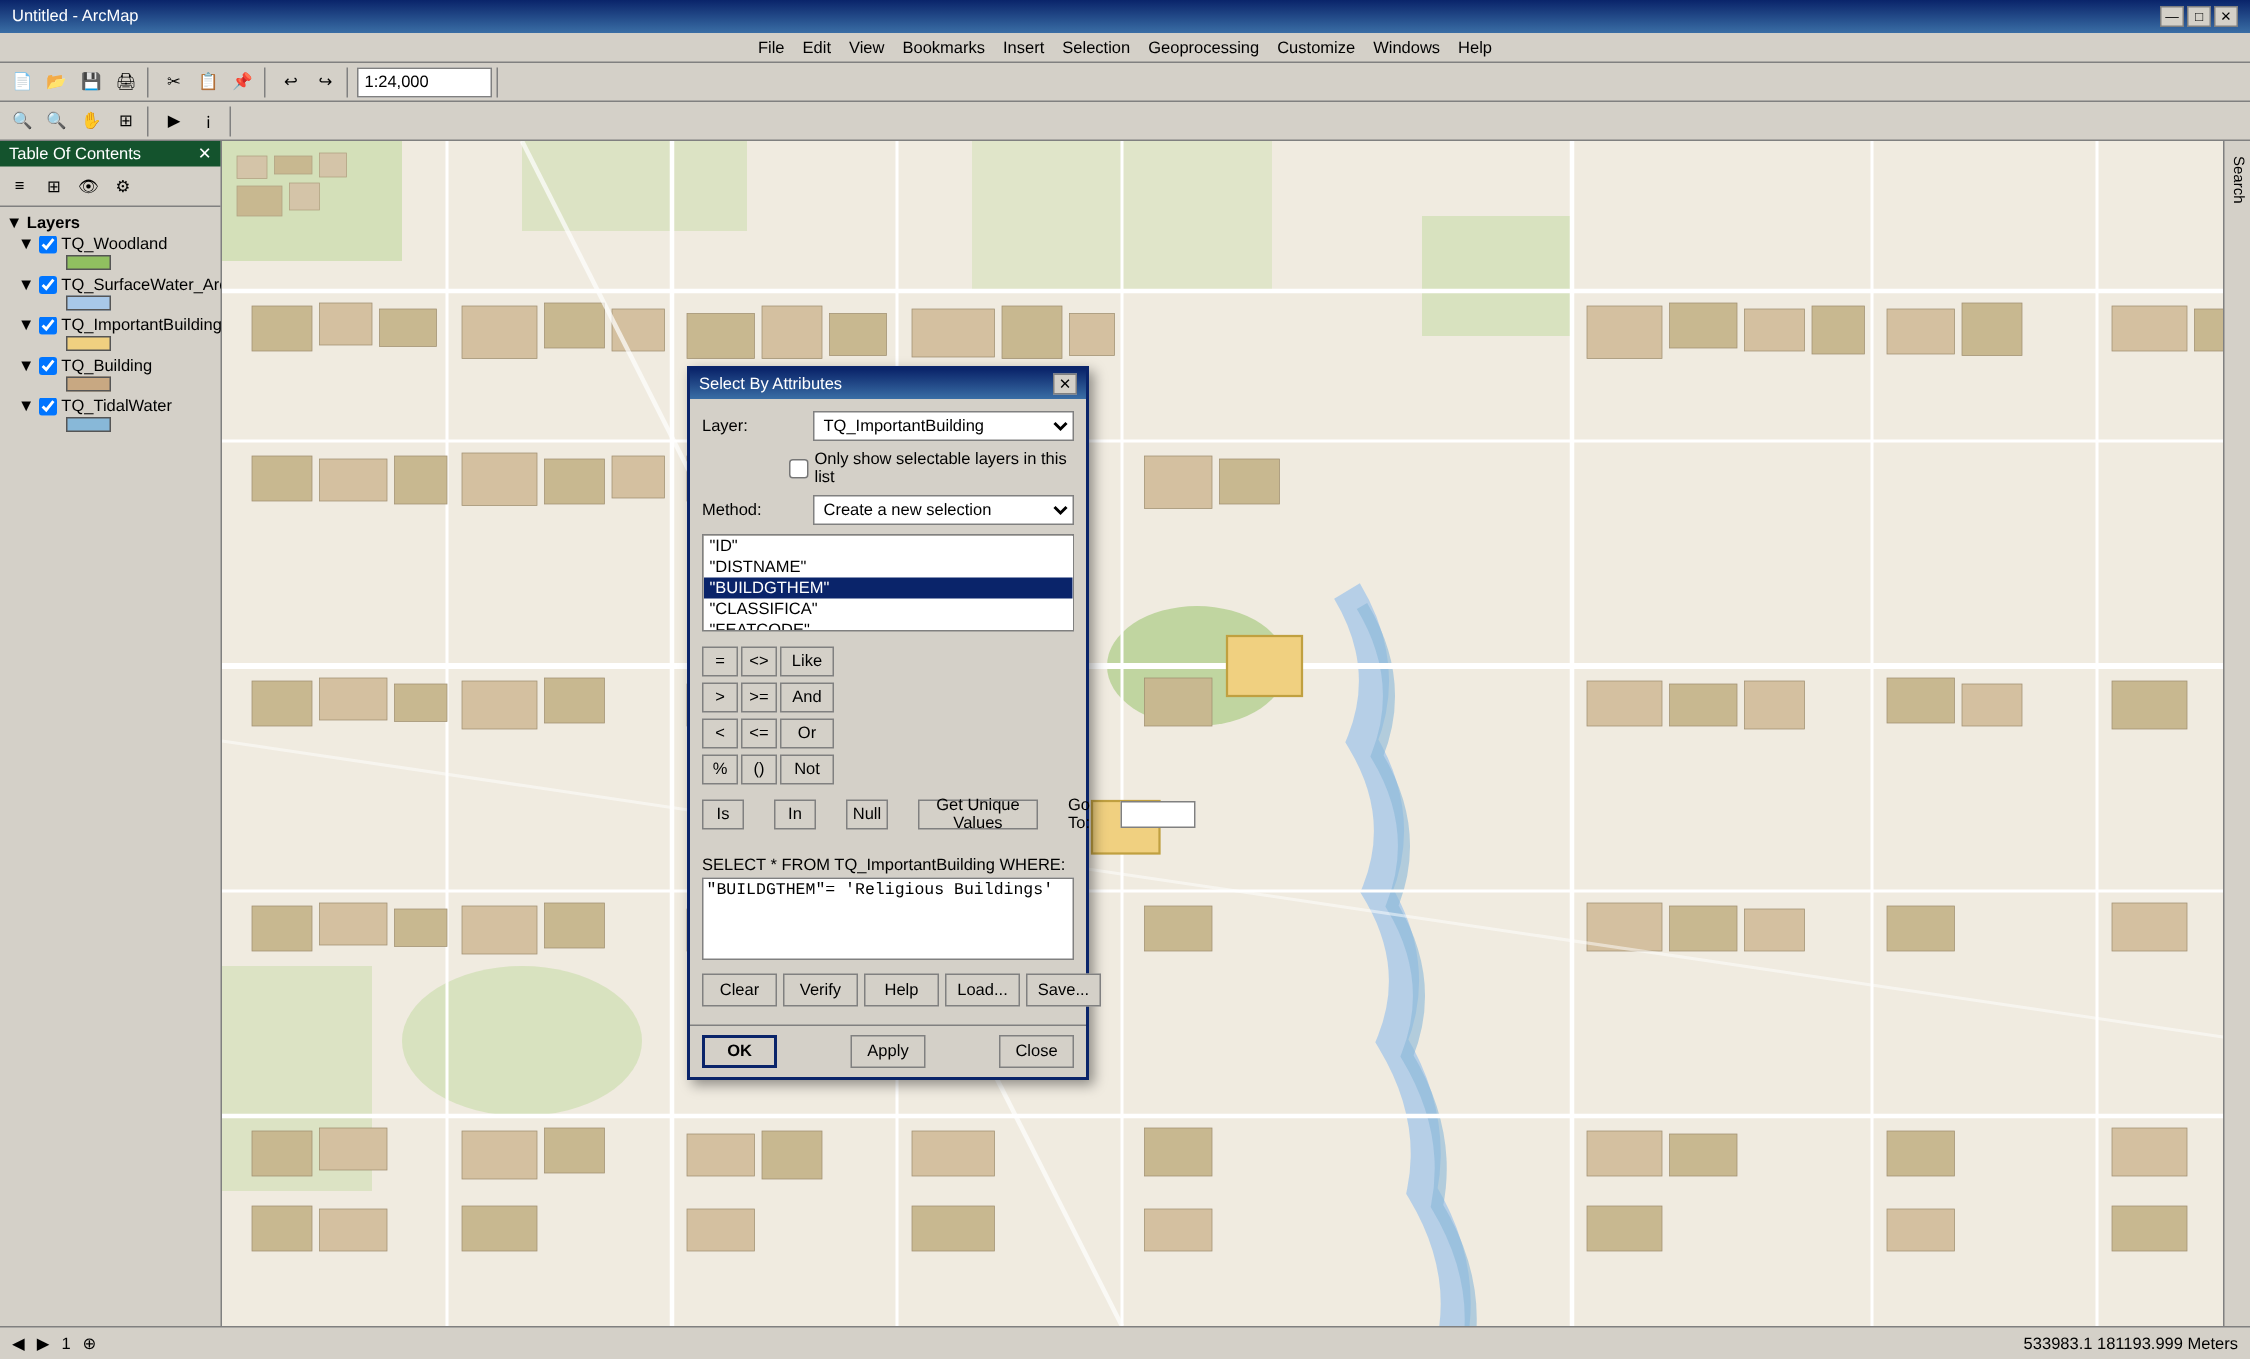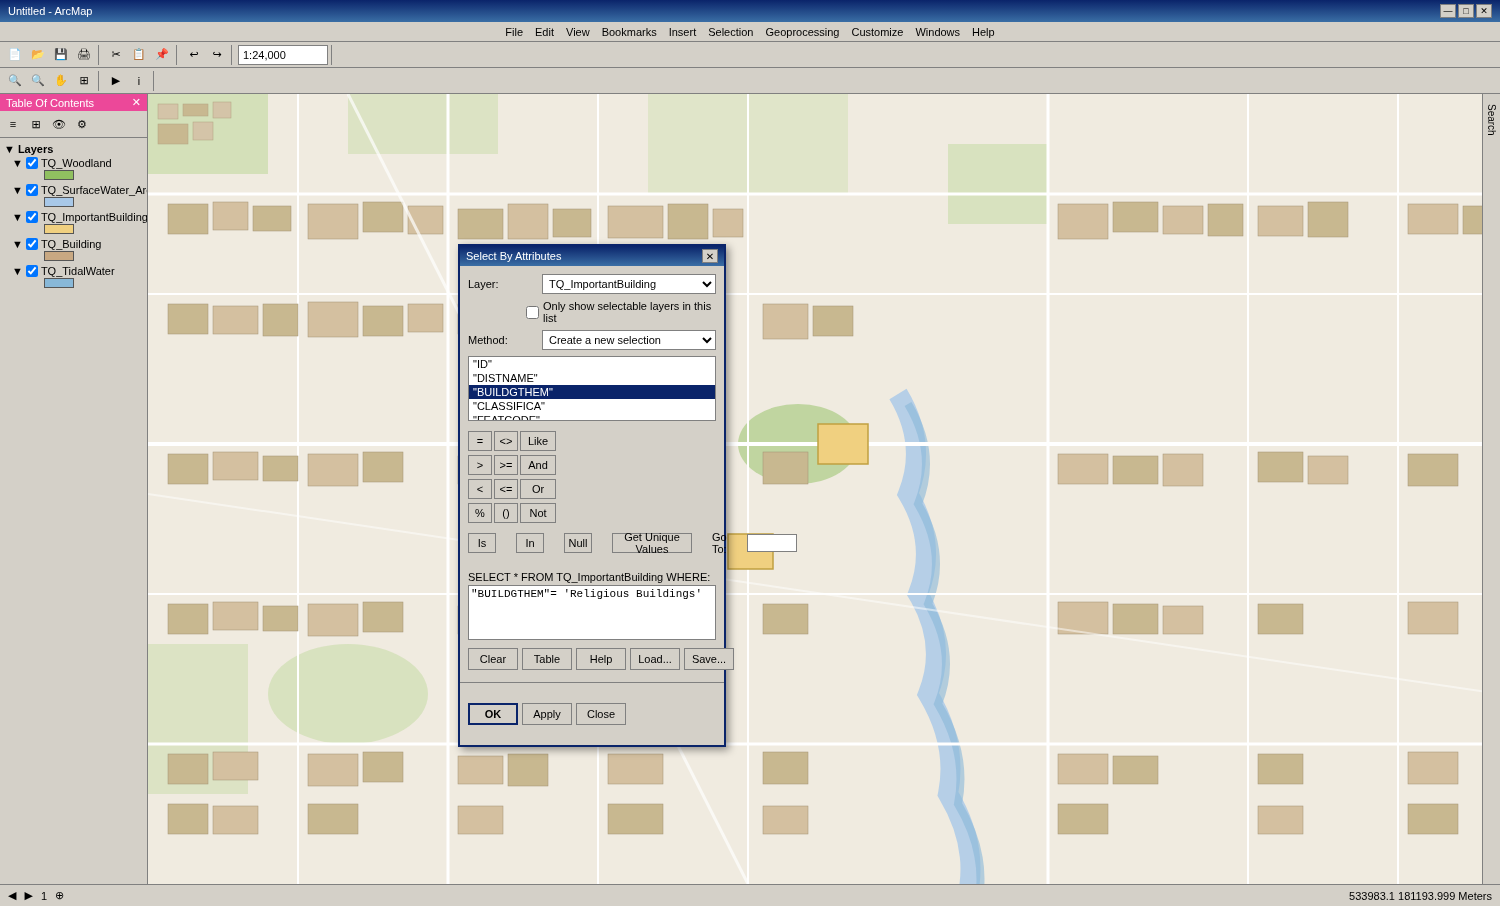--- a/index.html
+++ b/index.html
@@ -75,21 +75,21 @@
 
     
     #toc {
       width: 148px;
       background: #d4d0c8;
       border-right: 1px solid #808080;
       display: flex;
       flex-direction: column;
     }
     #toc-header {
-      background: #ec4899;
+      background: #14532d;
       color: white;
       font-size: 11px;
       padding: 2px 6px;
       display: flex;
       align-items: center;
       justify-content: space-between;
     }
     #toc-toolbar {
       display: flex;
       padding: 2px;
@@ -283,23 +283,23 @@
       background: white;
       font-size: 11px;
       padding: 2px;
       resize: none;
       font-family: 'Courier New', monospace;
     }
 
     
     #dialog-buttons {
       display: flex;
-      justify-content: flex-start;
+      justify-content: space-between;
       gap: 4px;
-      padding: 20px 8px;
+      padding: 6px 8px;
       border-top: 1px solid #808080;
     }
     #action-buttons {
       display: flex;
       gap: 4px;
       margin-bottom: 4px;
     }
     .action-btn {
       min-width: 50px;
       height: 22px;
@@ -680,21 +680,21 @@
 
           
           <div id="sql-label">SELECT * FROM TQ_ImportantBuilding WHERE:</div>
 
           
           <textarea id="sql-box" style="">"BUILDGTHEM"= 'Religious Buildings'</textarea>
 
           
           <div id="action-buttons" style="margin-top:6px;">
             <button class="action-btn">Clear</button>
-            <button class="action-btn">Table</button>
+            <button class="action-btn">Verify</button>
             <button class="action-btn">Help</button>
             <button class="action-btn">Load...</button>
             <button class="action-btn">Save...</button>
           </div>
         </div>
 
         <div id="dialog-buttons">
           <button class="action-btn primary">OK</button>
           <button class="action-btn">Apply</button>
           <button class="action-btn">Close</button>

